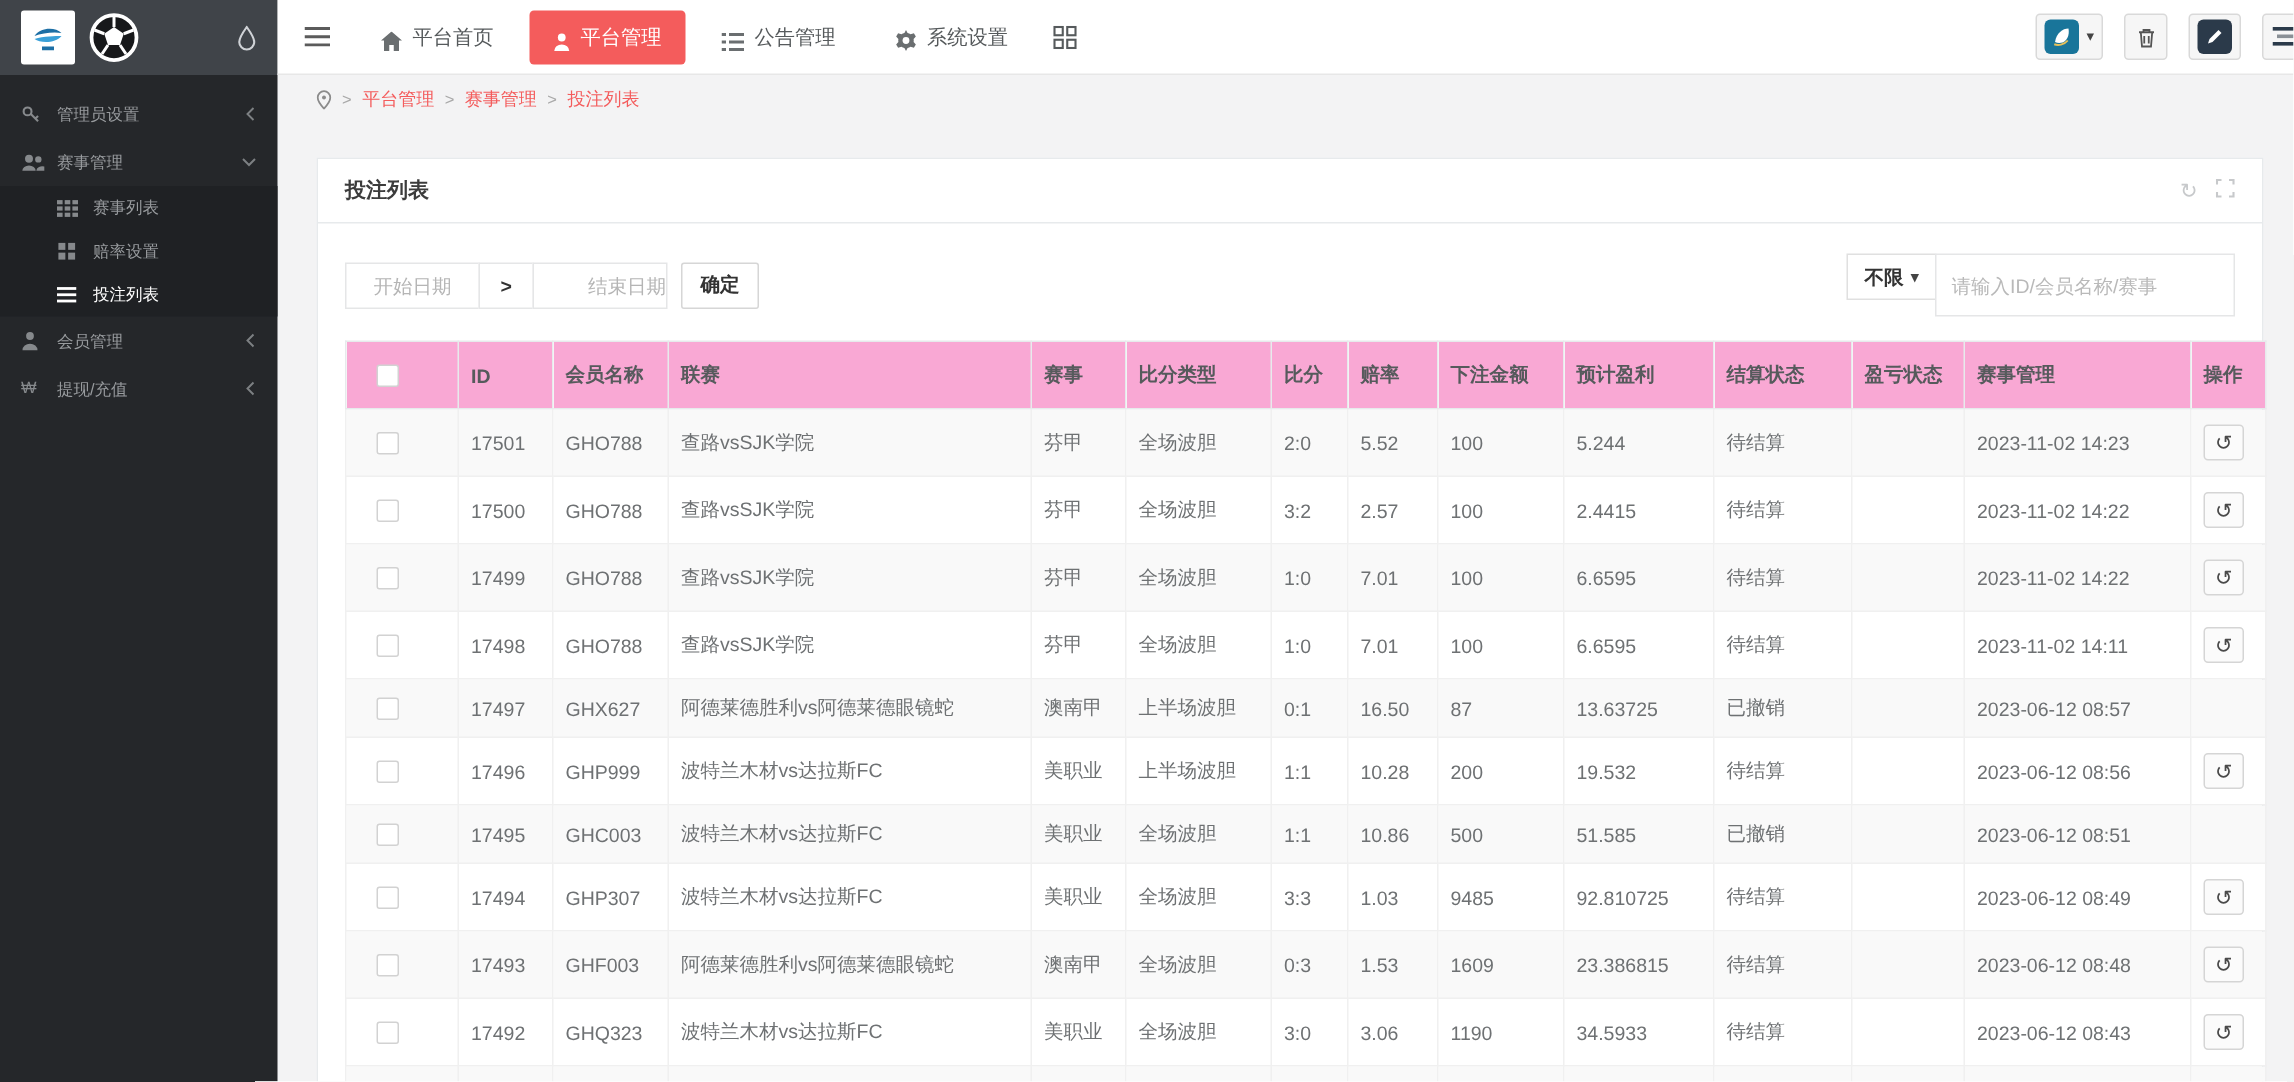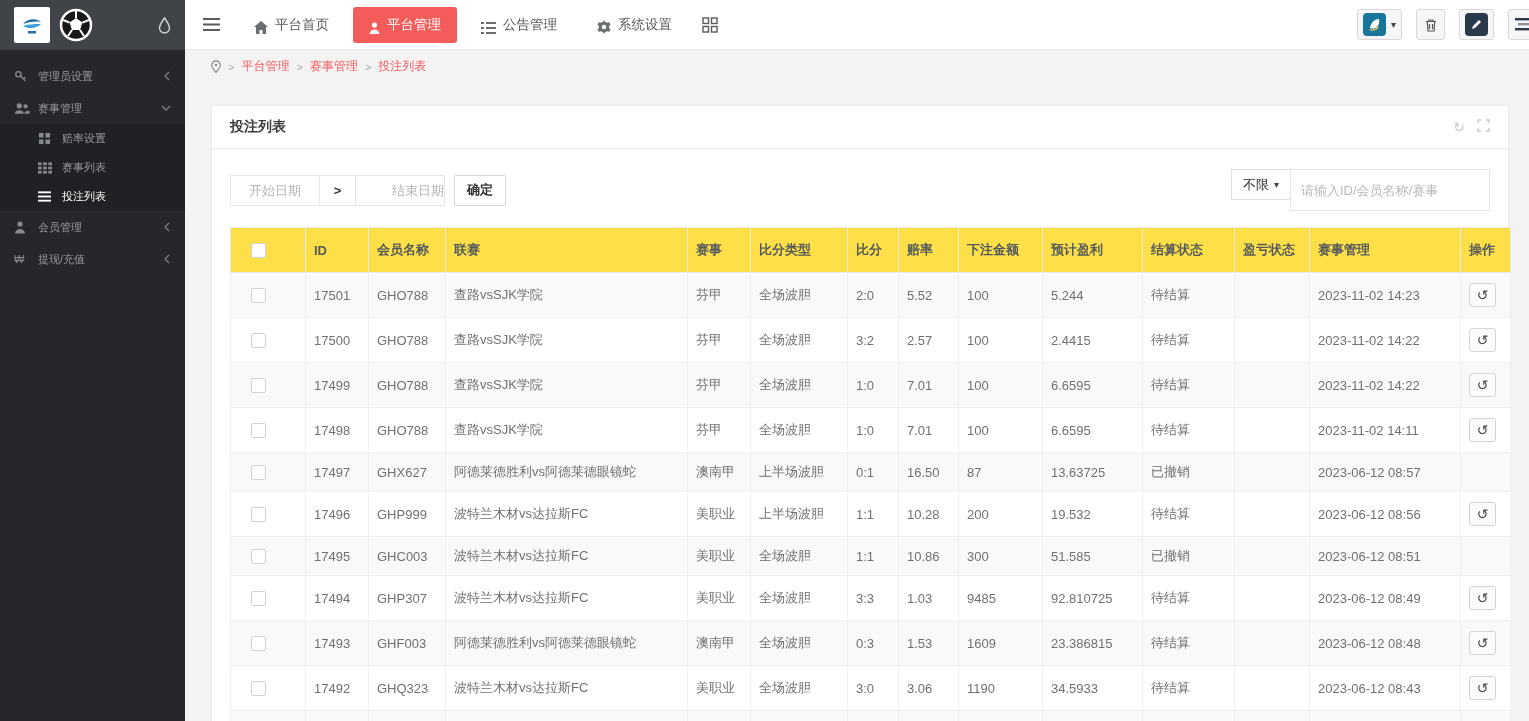--- a/index.html
+++ b/index.html
@@ -49,27 +49,27 @@
   .panel-body { padding:20px 18px; }
 
   
   .filter-row { display:flex; align-items:center; }
   .date-input { width:90px; height:31px; border:1px solid #e5e6e7; background:#fff; text-align:center; font-size:13px; color:#777; outline:none; }
   .date-input::placeholder { color:#b5b5b5; }
   .arrow-btn { width:37px; height:31px; border:1px solid #e5e6e7; margin-left:-1px; background:#fff; font-weight:bold; font-size:13px; color:#333; cursor:pointer; }
   .end-date { margin-left:-1px;text-align:right; }
   .confirm-btn { margin-left:9px; height:31px; padding:0 12px; border:1px solid #d6d6d6; background:#fff; font-weight:bold; font-size:13px; color:#333; border-radius:2px; cursor:pointer; }
   .search-group { margin-left:auto; display:flex; }
-  .scope-btn { height:31px; padding:0 11px; border:1px solid #e0e0e0; background:#fff; font-weight:normal; font-size:13px; color:#333; cursor:pointer; display:flex; align-items:center; gap:5px; }
+  .scope-btn { height:31px; padding:0 11px; border:1px solid #e0e0e0; background:#fff; font-weight:bold; font-size:13px; color:#333; cursor:pointer; display:flex; align-items:center; gap:5px; }
   .search-input { width:200px; height:42px; border:1px solid #e5e6e7; margin-left:-1px; padding:0 10px; font-size:13px; color:#555; outline:none; }
   .search-input::placeholder { color:#b9b9b9; }
 
   
   table { width:100%; margin-top:16px; border-collapse:collapse; table-layout:fixed; font-size:13px; }
-  th { text-align:left; font-weight:bold; color:#565a5c; padding:13px 8px; border:1px solid #e7eaec; background:#fde047; white-space:nowrap; overflow:hidden; }
+  th { text-align:left; font-weight:bold; color:#565a5c; padding:13px 8px; border:1px solid #e7eaec; background:#f9a8d4; white-space:nowrap; overflow:hidden; }
   td { padding:10px 8px; border:1px solid #f0f0f0; color:#6e7173; white-space:nowrap; overflow:hidden; }
   tbody tr:nth-child(odd) { background:#f9f9f9; }
   tbody tr:nth-child(even) { background:#fff; }
   .cb { appearance:none; -webkit-appearance:none; width:15px; height:15px; border:1px solid #d2d2d2; border-radius:2px; background:#fff; vertical-align:middle; cursor:pointer; display:inline-block; }
   th .cb, td .cb { margin-left:12px; }
   .undo-btn { width:27px; height:24px; border:1px solid #d5d5d5; background:#fbfbfb; border-radius:3px; color:#4a4a4a; font-size:14px; line-height:1; cursor:pointer; }
 </style>
 </head>
 <body>
 
@@ -129,46 +129,46 @@
         </span>
         <span>赛事管理</span>
         <span class="chev">
           <svg width="10" height="8" viewBox="0 0 10 8">
               <polyline points="1,2 5,6 9,2" fill="none" stroke="currentColor" stroke-width="1.3"></polyline>
             </svg>
         </span>
       </div>
 
       <div class="submenu">
-        <div class="menu-item">
-          <span class="mi-icon">
-            <svg width="13" height="13" viewBox="0 0 14 14">
-                <rect x="1" y="1" width="5" height="5" fill="currentColor"></rect>
-                <rect x="8" y="1" width="5" height="5" fill="currentColor"></rect>
-                <rect x="1" y="8" width="5" height="5" fill="currentColor"></rect>
-                <rect x="8" y="8" width="5" height="5" fill="currentColor"></rect>
-              </svg>
-          </span>
-          <span>赔率设置</span>
-        </div>
         <div class="menu-item">
           <span class="mi-icon">
             <svg width="14" height="12" viewBox="0 0 15 12">
                 <rect x="0" y="0" width="4" height="3" fill="currentColor"></rect>
                 <rect x="5.5" y="0" width="4" height="3" fill="currentColor"></rect>
                 <rect x="11" y="0" width="4" height="3" fill="currentColor"></rect>
                 <rect x="0" y="4.5" width="4" height="3" fill="currentColor"></rect>
                 <rect x="5.5" y="4.5" width="4" height="3" fill="currentColor"></rect>
                 <rect x="11" y="4.5" width="4" height="3" fill="currentColor"></rect>
                 <rect x="0" y="9" width="4" height="3" fill="currentColor"></rect>
                 <rect x="5.5" y="9" width="4" height="3" fill="currentColor"></rect>
                 <rect x="11" y="9" width="4" height="3" fill="currentColor"></rect>
               </svg>
           </span>
           <span>赛事列表</span>
+        </div>
+        <div class="menu-item">
+          <span class="mi-icon">
+            <svg width="13" height="13" viewBox="0 0 14 14">
+                <rect x="1" y="1" width="5" height="5" fill="currentColor"></rect>
+                <rect x="8" y="1" width="5" height="5" fill="currentColor"></rect>
+                <rect x="1" y="8" width="5" height="5" fill="currentColor"></rect>
+                <rect x="8" y="8" width="5" height="5" fill="currentColor"></rect>
+              </svg>
+          </span>
+          <span>赔率设置</span>
         </div>
         <div class="menu-item active">
           <span class="mi-icon">
             <svg width="13" height="11" viewBox="0 0 14 11">
                 <rect x="0" y="0" width="14" height="2" fill="currentColor"></rect>
                 <rect x="0" y="4.5" width="14" height="2" fill="currentColor"></rect>
                 <rect x="0" y="9" width="14" height="2" fill="currentColor"></rect>
               </svg>
           </span>
           <span>投注列表</span>
@@ -481,21 +481,21 @@
 
   <tr>
     <td><input type="checkbox" class="cb" style=""></td>
     <td>17495</td>
     <td>GHC003</td>
     <td>波特兰木材vs达拉斯FC</td>
     <td>美职业</td>
     <td>全场波胆</td>
     <td>1:1</td>
     <td>10.86</td>
-    <td>300</td>
+    <td>500</td>
     <td>51.585</td>
     <td>已撤销</td>
     <td></td>
     <td>2023-06-12 08:51</td>
     <td></td>
   </tr>
 
   <tr>
     <td><input type="checkbox" class="cb" style=""></td>
     <td>17494</td>

